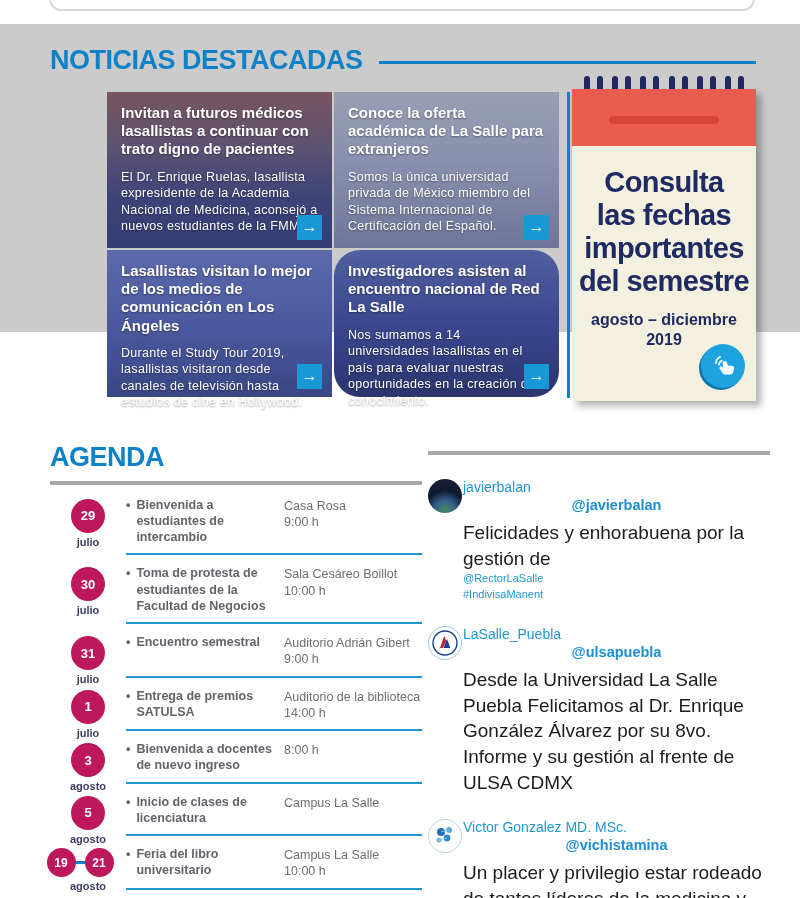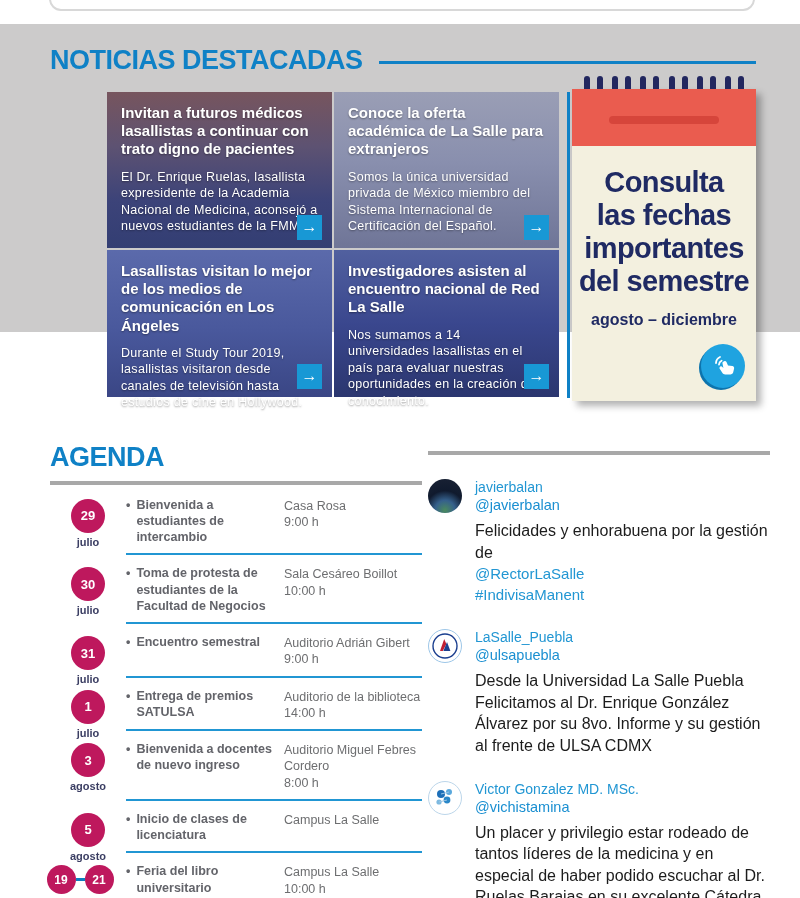--- a/index.html
+++ b/index.html
@@ -16,21 +16,21 @@
   .band-inner{padding:22px 44px 0 50px;}
   .noticias-head{display:flex;align-items:center;gap:16px;}
   .sec-title{font-size:27px;font-weight:bold;color:#0f81c6;letter-spacing:-0.5px;margin:0;line-height:1.1;}
   .head-rule{flex:1;height:3px;background:#0f81c6;margin-top:4px;}
   .content{display:flex;margin-top:16px;padding-left:57px;}
   .cards{display:grid;grid-template-columns:225px 225px;grid-template-rows:156px 147px;gap:2px;}
   .card{position:relative;color:#fff;padding:12px 14px;box-sizing:border-box;cursor:pointer;}
   .card-1{background:linear-gradient(180deg,#77555e 0%,#5d5272 35%,#3c4379 70%,#333e73 100%);}
   .card-2{background:linear-gradient(180deg,#9a9eb5 0%,#898fae 45%,#6f7597 100%);}
   .card-3{background:linear-gradient(180deg,#5b6aab 0%,#49589c 55%,#3a4685 100%);}
-  .card-4{background:linear-gradient(180deg,#51609f 0%,#3a478e 50%,#2b366f 100%);}
+  .card-4{background:linear-gradient(180deg,#51609f 0%,#3a478e 50%,#2b366f 100%);border-radius:26px;}
   .card-title{font-weight:bold;font-size:15px;line-height:1.22;margin-bottom:10px;text-shadow:0 1px 2px rgba(0,0,0,.4);}
   .card-body{font-size:12.5px;line-height:1.32;letter-spacing:.3px;text-shadow:0 1px 2px rgba(0,0,0,.4);}
   .arrow-btn{position:absolute;right:10px;bottom:8px;width:25px;height:25px;background:#1898d5;
     color:#fff;display:flex;align-items:center;justify-content:center;font-size:16px;font-weight:bold;}
   .v-sep{width:3px;height:306px;background:#0f81c6;margin-left:8px;flex:0 0 3px;}
   
   .calendar{position:relative;margin-left:2px;margin-top:-3px;width:201px;height:312px;
     background:#f3f0df;box-shadow:5px 5px 7px rgba(0,0,0,.30);}
   .cal-header{height:57px;background:#ea5c4f;position:relative;}
   .cal-bar{position:absolute;left:37px;right:37px;top:27px;height:8px;border-radius:4px;background:#d6453b;}
@@ -65,31 +65,31 @@
     display:grid;grid-template-columns:148px 1fr;column-gap:10px;}
   .event{font-size:12.5px;font-weight:bold;color:#63646a;line-height:1.3;display:flex;gap:6px;}
   .place-cell{font-size:12.5px;color:#6d6e70;line-height:1.3;padding-top:1px;}
   
   .redes-head{display:flex;justify-content:space-between;align-items:center;}
   .social{display:flex;gap:9px;margin-right:2px;}
   .soc-icon{width:22px;height:22px;border:2px solid #0f81c6;border-radius:50%;color:#0f81c6;
     display:flex;align-items:center;justify-content:center;font-weight:bold;font-size:13px;
     box-sizing:border-box;cursor:pointer;}
   .posts{margin-top:24px;display:flex;flex-direction:column;gap:24px;}
-  .post{display:flex;gap:13px;}
+  .post{display:flex;gap:1px;}
   .avatar{width:34px;height:34px;border-radius:50%;flex:0 0 34px;overflow:hidden;
     display:flex;align-items:center;justify-content:center;}
   .avatar-1{background:radial-gradient(circle at 50% 92%,#4a8a5e 0%,#35608c 28%,#101a2e 55%,#1a2335 100%);}
   .avatar-2{background:#fff;border:1px solid #9ec7e8;box-sizing:border-box;}
   .avatar-3{background:#fff;border:1px solid #bcd6ea;box-sizing:border-box;}
   .post-body{flex:1;}
   .post-name{color:#2196d3;font-size:14px;}
-  .post-handle{color:#1a8fd1;font-weight:normal;font-size:14.5px;margin-top:2px;}
-  .post-text{color:#1c1c1c;font-size:16px;line-height:1.35;margin-top:7px;}
-  .blue-line{color:#2196d3;font-size:15px;line-height:1.4;cursor:pointer;}
+  .post-handle{color:#1a8fd1;font-weight:bold;font-size:14.5px;margin-top:2px;text-align:center;}
+  .post-text{color:#1c1c1c;font-size:19px;line-height:1.35;margin-top:7px;}
+  .blue-line{color:#2196d3;font-size:11px;line-height:1.4;cursor:pointer;}
 </style>
 </head>
 <body>
 
 <div class="top-edge"></div>
 
 <section class="band">
   <div class="band-inner">
     <div class="noticias-head">
       <h1 class="sec-title">NOTICIAS DESTACADAS</h1>
@@ -157,20 +157,21 @@
         <div class="cal-header">
           <div class="cal-bar"></div>
         </div>
         <div class="cal-title">
           <div>Consulta</div>
           <div>las fechas</div>
           <div>importantes</div>
           <div>del semestre</div>
         </div>
         <div class="cal-dates">agosto – diciembre</div>
+        <div class="cal-year">2019</div>
         <div class="click-btn">
           <span class="click-back"></span>
           <span class="click-front">
             <svg width="30" height="30" viewBox="0 0 30 30">
               <path d="M8 12 a7 7 0 0 1 4-6" stroke="#fff" stroke-width="1.8" fill="none" stroke-linecap="round"></path>
               <path d="M11 13.5 a4.5 4.5 0 0 1 2.6-3.8" stroke="#fff" stroke-width="1.8" fill="none" stroke-linecap="round"></path>
               <path fill="#fff" d="M16.2 10.2c.9-.4 1.9 0 2.3.9l1.5 3.4 4.4.6c1.2.2 2 1.3 1.7 2.5l-.9 3.6c-.3 1.3-1.5 2.2-2.8 2.2h-5.2c-1.2 0-2.3-.6-2.9-1.6l-2.6-4.1c-.5-.8-.2-1.9.7-2.3.7-.3 1.5-.1 2 .5l1 1.2-.9-4.6c-.2-.9.1-1.9 1.7-2.3z"></path>
             </svg>
           </span>
         </div>
@@ -259,21 +260,20 @@
         <div class="badge">
           <div class="circle">3</div>
           <div class="month">agosto</div>
         </div>
         <div class="row-main">
           <div class="event">
             <span class="bullet">•</span>
             <span>Bienvenida a docentes de nuevo ingreso</span>
           </div>
           <div class="place-cell">
-            <div>Auditorio Miguel Febres Cordero</div>
             <div>8:00 h</div>
           </div>
         </div>
       </div>
 
       <div class="a-row">
         <div class="badge">
           <div class="circle">5</div>
           <div class="month">agosto</div>
         </div>

